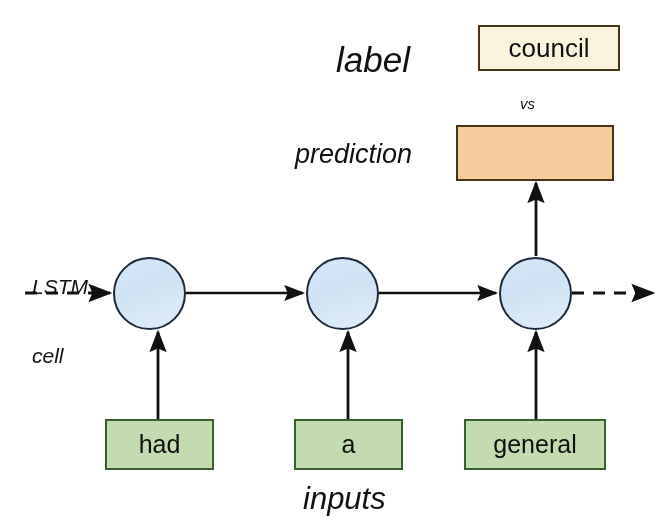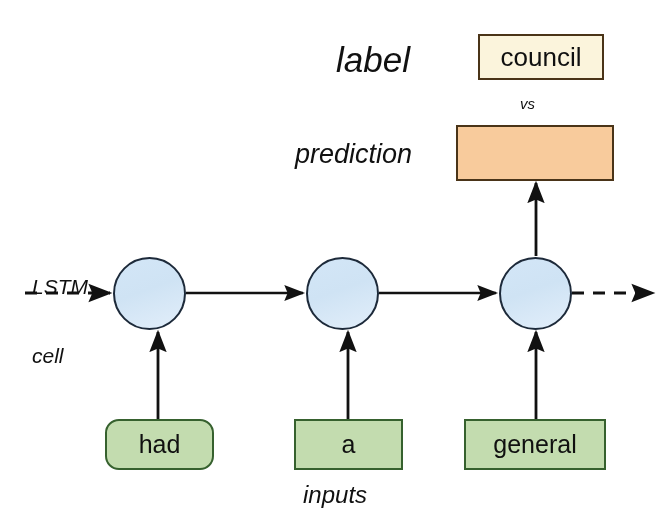--- a/index.html
+++ b/index.html
@@ -48,21 +48,21 @@
 
   .ital{
     position:absolute;
     font-style:italic;
     color:#111;
     white-space:pre;
     z-index:4;
   }
   .t-label{font-size:35px;}
   .t-pred{font-size:27px;font-style:italic;}
-  .t-inputs{font-size:24px;}
+  .t-inputs{font-size:31px;}
   .t-lstm{font-size:21px;line-height:23px;}
   .t-vs{font-size:15px;}
 </style>
 </head>
 <body>
 
 <svg id="canvas" viewBox="0 0 672 517" xmlns="http://www.w3.org/2000/svg">
   <defs>
     <marker id="ah" markerWidth="9" markerHeight="9" refX="7.2" refY="3.4" orient="auto" markerUnits="strokeWidth">
       <path d="M0,0.3 L8,3.4 L0,6.5 L1.3,3.4 z" fill="#111111"></path>
@@ -96,34 +96,34 @@
 
   <g>
     <line x1="536" y1="256" x2="536" y2="183" stroke="#111111" stroke-width="2.8" marker-end="url(#ah)"></line>
   </g>
 </svg>
 
 <div class="node" style="left:113px;top:257px;width:73px;height:73px;"></div>
 <div class="node" style="left:306px;top:257px;width:73px;height:73px;"></div>
 <div class="node" style="left:499px;top:257px;width:73px;height:73px;"></div>
 
-<div class="box box-input" style="left:105px;top:419px;width:109px;height:51px;border-radius:14px;">
+<div class="box box-input" style="left:105px;top:419px;width:109px;height:51px;">
   <span>had</span>
 </div>
 <div class="box box-input" style="left:294px;top:419px;width:109px;height:51px;">
   <span>a</span>
 </div>
 <div class="box box-input" style="left:464px;top:419px;width:142px;height:51px;text-align:right;">
   <span>general</span>
 </div>
 
 <div class="box box-pred" style="left:456px;top:125px;width:158px;height:56px;">
   <span></span>
 </div>
-<div class="box box-label" style="left:478px;top:34px;width:126px;height:46px;">
+<div class="box box-label" style="left:478px;top:25px;width:142px;height:46px;">
   <span>council</span>
 </div>
 
 <div class="ital t-label" style="left:336px;top:40px;">label</div>
 <div class="ital t-vs" style="left:520px;top:95px;">vs</div>
 <div class="ital t-pred" style="left:295px;top:139px;">prediction</div>
 <div class="ital t-inputs" style="left:303px;top:481px;">inputs</div>
 
 <div class="ital t-lstm" style="left:32px;top:229px;">
   <div>LSTM</div>

